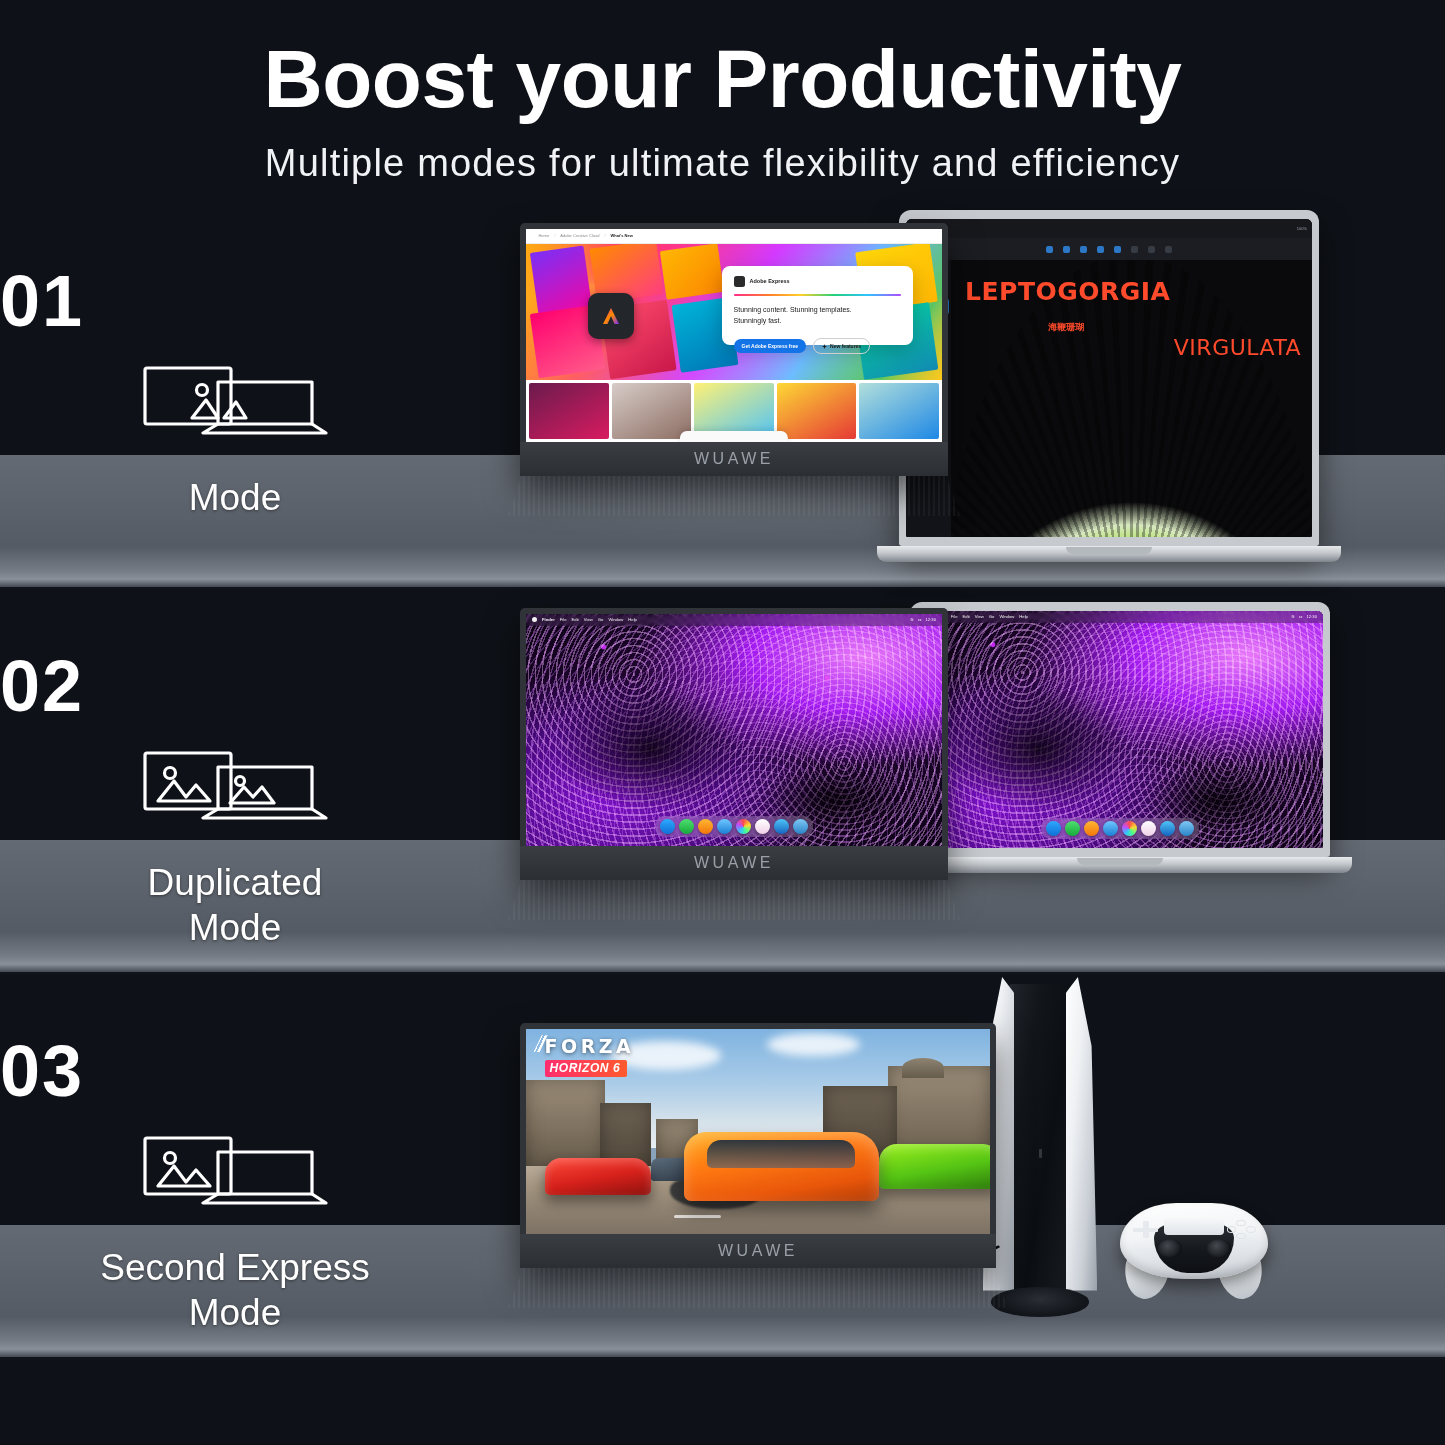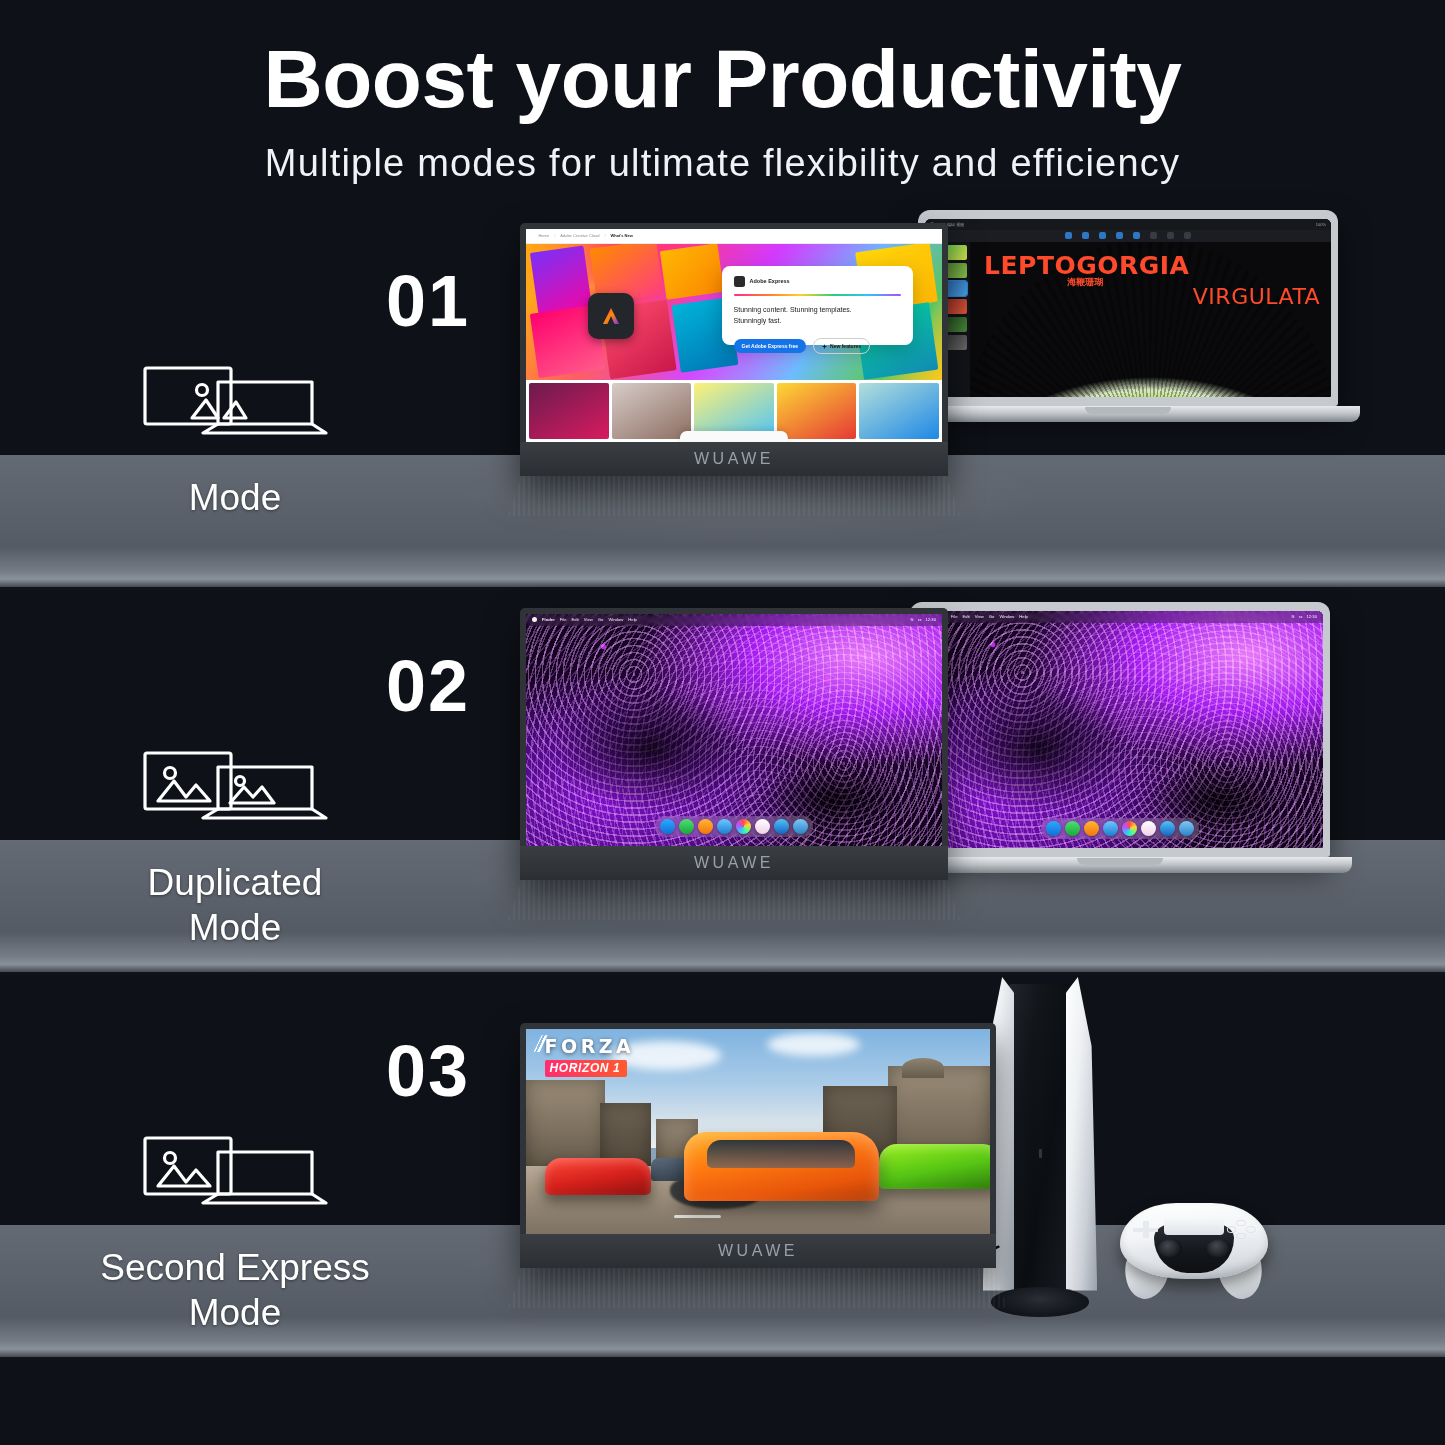--- a/index.html
+++ b/index.html
@@ -37,21 +37,21 @@
     background:#10131a;
   }
   .shelf-glow {
     position:absolute; left:0; top:0; width:100%; height:100%;
     background:radial-gradient(ellipse 420px 70px at 52% 30%, rgba(255,255,255,0.07), rgba(255,255,255,0) 70%);
   }
 
   
   .label-col { position:absolute; left:0; top:0; width:470px; height:385px; }
   .num {
-    position:absolute; width:470px; text-align:right; top:55px;
+    position:absolute; width:470px; text-align:left; top:55px;
     font-size:72px; font-weight:700; color:#ffffff; letter-spacing:2px;
   }
   .mode-icon { position:absolute; width:470px; top:155px; display:flex; justify-content:center; }
   .mode-label {
     position:absolute; width:470px; text-align:center; top:270px;
     font-size:37px; font-weight:400; color:#ffffff; line-height:1.22;
     text-shadow:0 1px 3px rgba(0,0,0,0.45);
   }
   .mode-label span { display:block; }
 
@@ -460,21 +460,21 @@
         <path d="M84 58 L96 42 L106 58 Z" fill="none"></path>
       </svg>
     </div>
     <div class="mode-label">
       <span>Mode</span>
     </div>
   </div>
 
   <div class="stage">
 
-    <div class="laptop" style="left:448px; top:5px; width:420px; height:196px;">
+    <div class="laptop" style="left:429px; top:5px; width:420px; height:336px;">
       <div class="lid">
         <div class="lid-inner">
           <div class="lap-screen">
             <div class="editor">
               <div class="ed-menubar">
                 <div class="ed-menu-left">
                   <span class="ed-dot"></span>
                   <span class="ed-mtext">文件 编辑 视图</span>
                 </div>
                 <span class="ed-mtext">100%</span>
@@ -778,21 +778,21 @@
             <span class="fz-car red"></span>
             <span class="fz-car green"></span>
             <span class="fz-car orange">
                 <span class="fz-wind"></span>
               </span>
             <div class="fz-logo">
               <div style="position:relative;display:inline-block;">
                 <span class="fz-chevrons"></span>
                 <span class="fz-forza">FORZA</span>
               </div>
-              <div><span class="fz-horizon">HORIZON 1</span></div>
+              <div><span class="fz-horizon">HORIZON 6</span></div>
             </div>
           </div>
         </div>
         <div class="mon-chin">
           <span class="mon-brand">WUAWE</span>
         </div>
       </div>
       <div class="mon-stand"></div>
     </div>
 

